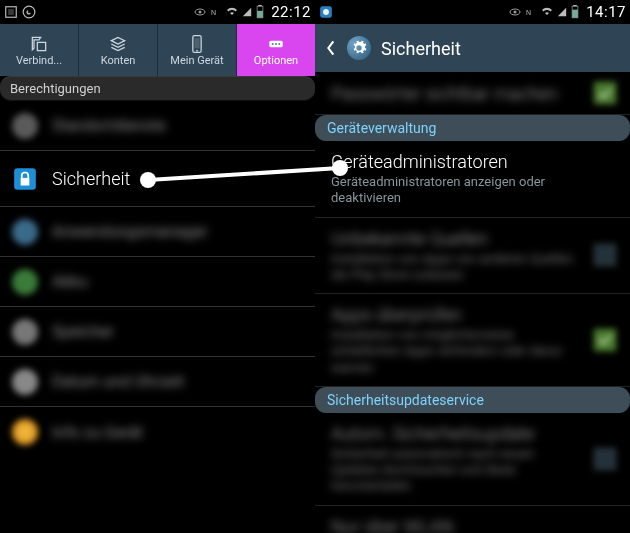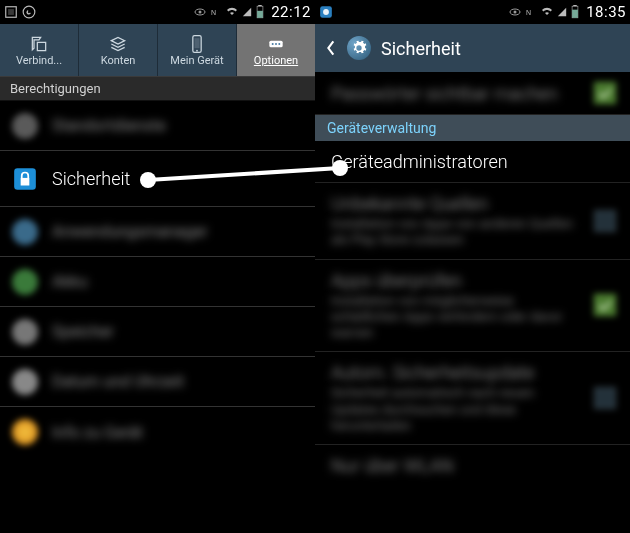--- a/index.html
+++ b/index.html
@@ -49,32 +49,33 @@
     display: flex;
     flex-direction: column;
     align-items: center;
     justify-content: center;
     gap: 0;
     border-right: 1px solid #1e2c38;
     color: #cdd8e0;
     font-size: 11px;
   }
   .tab:last-child { border-right: none; }
-  .tab.active { background: #737373; color: #fff; text-decoration: underline; }
+  .tab.active { background: #d946ef; color: #fff; }
   .tab svg { fill: #cdd8e0; width: 20px; height: 20px; }
   .tab.active svg { fill: #fff; }
 
   
   .section-header {
     background: #2a2a2a;
     color: #d0d0d0;
     font-size: 13px;
     padding: 4px 10px;
     border-top: 1px solid #3a3a3a;
     border-bottom: 1px solid #111;
+    border-radius: 11px;
   }
   .right .section-header {
     background: #3f4d58;
     color: #7dd3fc;
     padding: 5px 12px;
     font-size: 14px;
     border: none;
   }
 
   
@@ -311,21 +312,21 @@
           <path d="M2 8c6-6 14-6 20 0l-3 3c-4-4-10-4-14 0zM8 14c2-2 6-2 8 0l-4 4z" fill="#bbb"></path>
         </svg>
       <svg width="10" height="12" viewBox="0 0 24 24">
           <path d="M2 22L22 2v20z" fill="#bbb"></path>
         </svg>
       <svg width="8" height="14" viewBox="0 0 12 24">
           <rect x="1" y="2" width="10" height="20" fill="none" stroke="#bbb"></rect>
           <rect x="3" y="0" width="6" height="2" fill="#bbb"></rect>
           <rect x="1" y="8" width="10" height="14" fill="#7a9"></rect>
         </svg>
-      <span class="clock">18:35</span>
+      <span class="clock">14:17</span>
     </div>
   </div>
 
   <div class="actionbar">
     <div class="back">
       <svg width="14" height="20" viewBox="0 0 12 24">
           <path d="M10 4l-6 8 6 8" fill="none" stroke="#fff" stroke-width="2.5"></path>
         </svg>
     </div>
     <div class="gearcircle">
@@ -342,39 +343,41 @@
         <div class="title">Passwörter sichtbar machen</div>
       </div>
       <div class="check on blur"></div>
     </div>
 
     <div class="section-header">Geräteverwaltung</div>
 
     <div class="ritem">
       <div class="textcol">
         <div class="title">Geräteadministratoren</div>
+        <div class="sub">Geräteadministratoren anzeigen oder deaktivieren</div>
       </div>
     </div>
 
     <div class="ritem blur">
       <div class="textcol">
         <div class="title">Unbekannte Quellen</div>
         <div class="sub">Installation von Apps von anderen Quellen als Play Store zulassen</div>
       </div>
       <div class="check blur"></div>
     </div>
 
     <div class="ritem blur">
       <div class="textcol">
         <div class="title">Apps überprüfen</div>
         <div class="sub">Installation von möglicherweise schädlichen Apps verhindern oder davor warnen</div>
       </div>
       <div class="check on blur"></div>
     </div>
 
+    <div class="section-header">Sicherheitsupdateservice</div>
 
     <div class="ritem blur">
       <div class="textcol">
         <div class="title">Autom. Sicherheitsupdate</div>
         <div class="sub">Sicherheit automatisch nach neuen Updates durchsuchen und diese herunterladen</div>
       </div>
       <div class="check blur"></div>
     </div>
 
     <div class="ritem blur" style="border-bottom:none">

